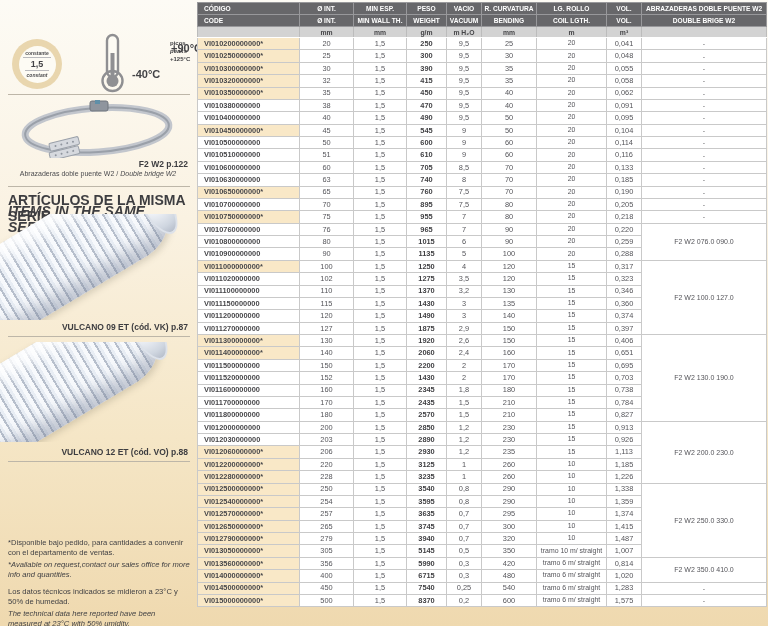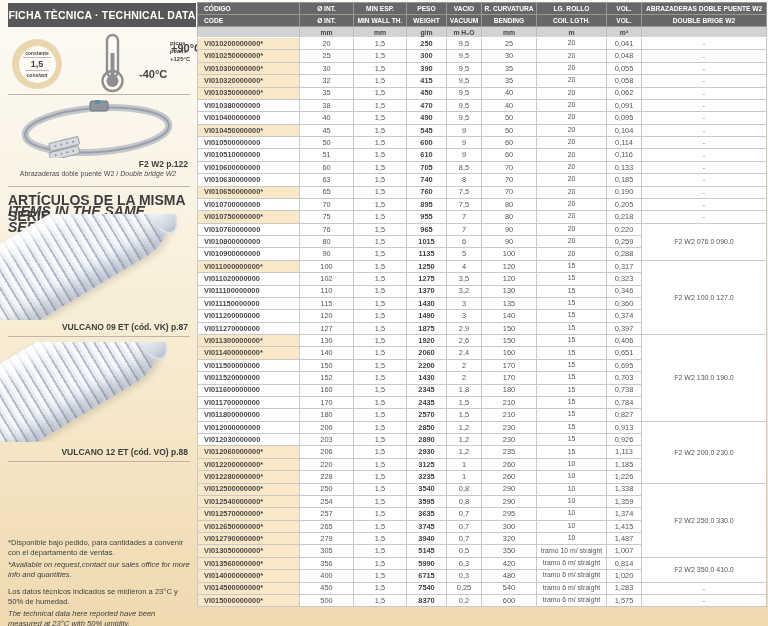--- a/index.html
+++ b/index.html
@@ -16,21 +16,21 @@
   .ratio-circle { position:absolute; left:12px; top:39px; width:50px; height:50px;
                   border-radius:50%; background:#e9d6ae; display:flex; align-items:center; justify-content:center; }
   .ratio-inner { width:37px; height:37px; border-radius:50%; background:#fdfbf4;
                  display:flex; flex-direction:column; align-items:center; justify-content:center; }
   .ratio-top { font-size:5px; font-weight:bold; color:#4b4b4e; border-bottom:1px solid #b9b9bc; padding:0 2px 1px; }
   .ratio-val { font-size:9px; font-weight:bold; color:#434346; padding:1px 6px; border-bottom:1px solid #b9b9bc; }
   .ratio-bottom { font-size:5px; font-weight:bold; font-style:italic; color:#4b4b4e; padding-top:1px; }
 
   .thermo { position:absolute; left:99px; top:33px; }
   .temp-max { position:absolute; left:129px; top:42px; font-size:11px; font-weight:bold; color:#434346;margin-left:42px; }
-  .temp-min { position:absolute; left:139px; top:68px; font-size:11px; font-weight:bold; color:#434346; }
+  .temp-min { position:absolute; left:132px; top:68px; font-size:11px; font-weight:bold; color:#434346; }
   .peaks { position:absolute; left:170px; top:39px; font-size:6px; font-weight:bold; color:#434346; line-height:1.35; }
   .peaks .it { font-style:italic; }
 
   .divider { position:absolute; left:8px; width:182px; height:0; border-top:1px solid #bdb6a8; }
 
   .clamp-wrap { position:absolute; left:12px; top:100px; width:170px; height:58px; }
 
   .ref-label { position:absolute; right:8px; font-size:8.5px; font-weight:bold; color:#3d3d40; text-align:right; }
   .caption { position:absolute; left:0; width:196px; text-align:center; font-size:7px; color:#4b4b4e; }
   .caption .it { font-style:italic; }
@@ -67,21 +67,20 @@
   tbody td.c-coil { font-size:6.9px; }
   tbody td.c-clamp { font-size:7px; color:#55555a; }
 </style>
 </head>
 <body>
 
 <div id="page">
 
   <div id="sidebar">
 
-    <div class="side-header">FICHA TÈCNICA · TECHNICAL DATA</div>
 
     <div class="ratio-circle">
       <div class="ratio-inner">
         <span class="ratio-top">constante</span>
         <span class="ratio-val">1,5</span>
         <span class="ratio-bottom">constant</span>
       </div>
     </div>
 
     <svg class="thermo" width="28" height="60" viewBox="0 0 28 60">

